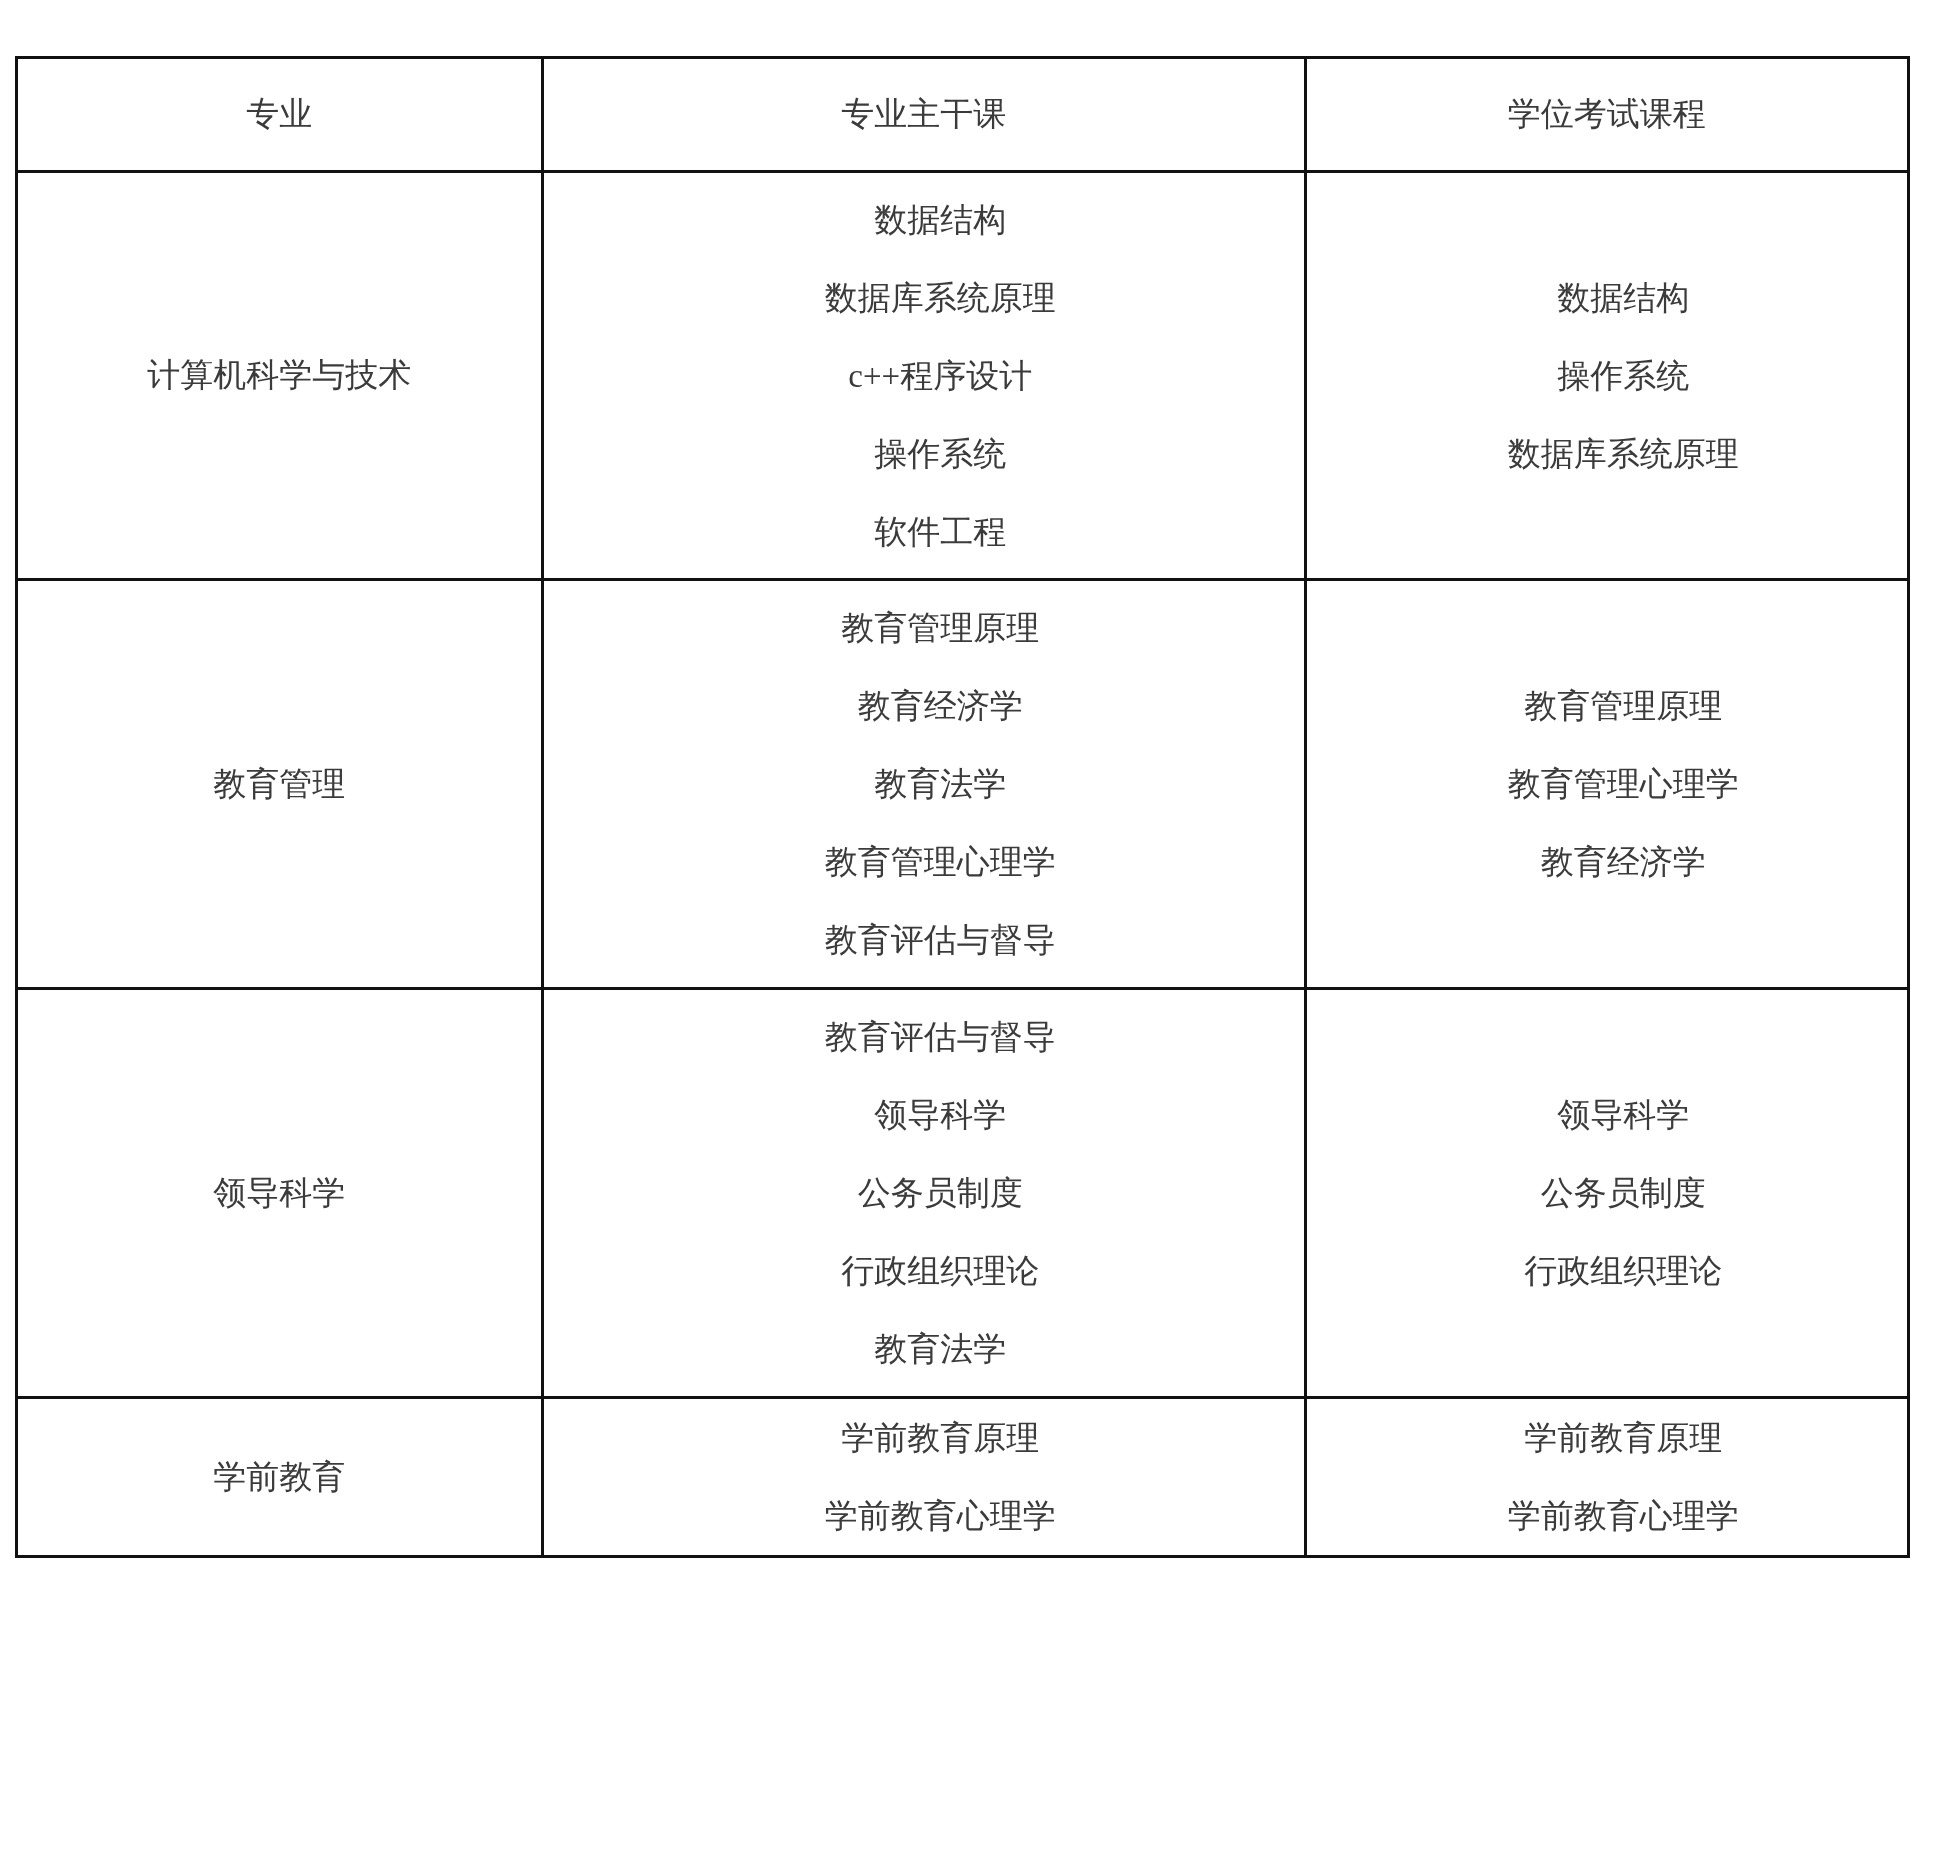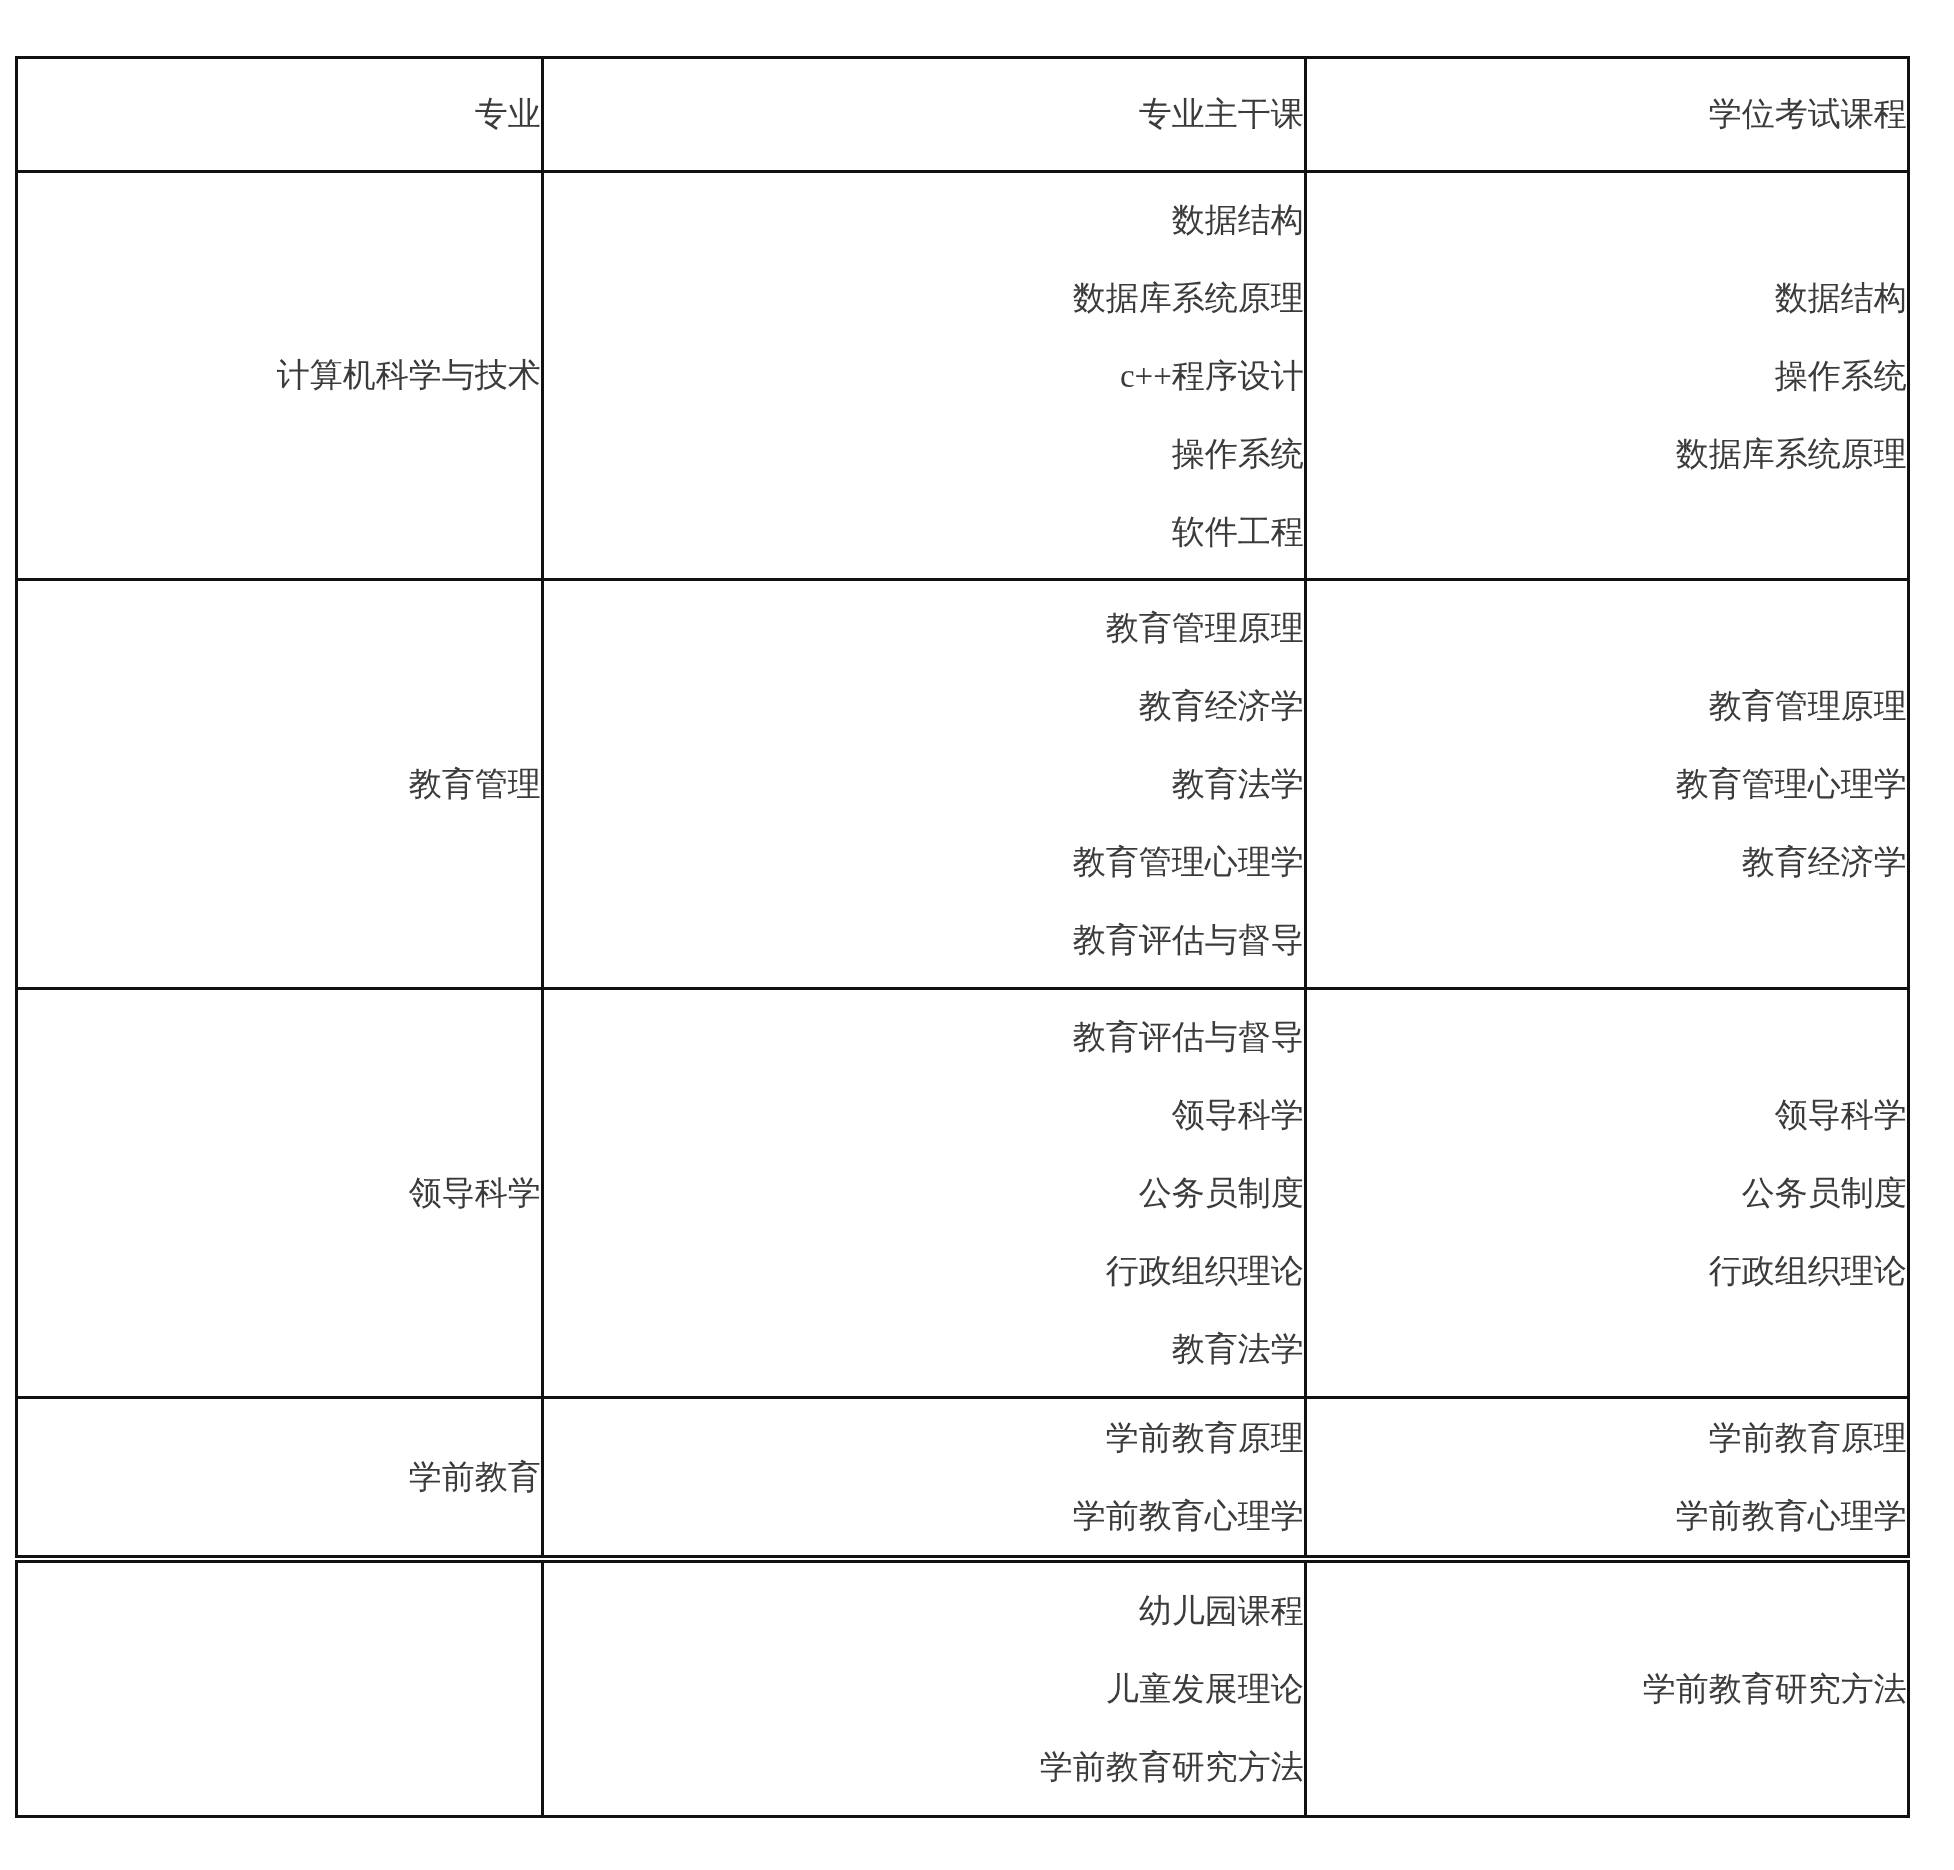--- a/index.html
+++ b/index.html
@@ -15,21 +15,21 @@
     position:absolute;
     left:14.8px;
     border-collapse:collapse;
     table-layout:fixed;
     background:#ffffff;
   }
   .t1{top:56px;}
   .t2{top:1560px;}
   table.tbl td{
     border:3.5px solid #111111;
-    text-align:right;
+    text-align:center;
     vertical-align:middle;
     font-size:33px;
     padding:0;
     overflow:hidden;
   }
   col.c1{width:526px;}
   col.c2{width:763px;}
   col.c3{width:603px;}
   tr.hrow  td{height:111px;}
   tr.r466  td{height:405px;}
@@ -112,35 +112,15 @@
           <div class="line">学前教育心理学</div>
         </td>
         <td>
           <div class="line">学前教育原理</div>
           <div class="line">学前教育心理学</div>
         </td>
       </tr>
     </tbody>
   </table>
 
-  <table class="tbl t2">
-    <colgroup>
-        <col class="c1">
-        <col class="c2">
-        <col class="c3">
-      </colgroup>
-    <tbody>
-      <tr class="r290">
-        <td></td>
-        <td>
-          <div class="line">幼儿园课程</div>
-          <div class="line">儿童发展理论</div>
-          <div class="line">学前教育研究方法</div>
-        </td>
-        <td class="vtop">
-          <div class="line">学前教育研究方法</div>
-        </td>
-      </tr>
-    </tbody>
-  </table>
 
 </div>
 
 
 </body></html>

